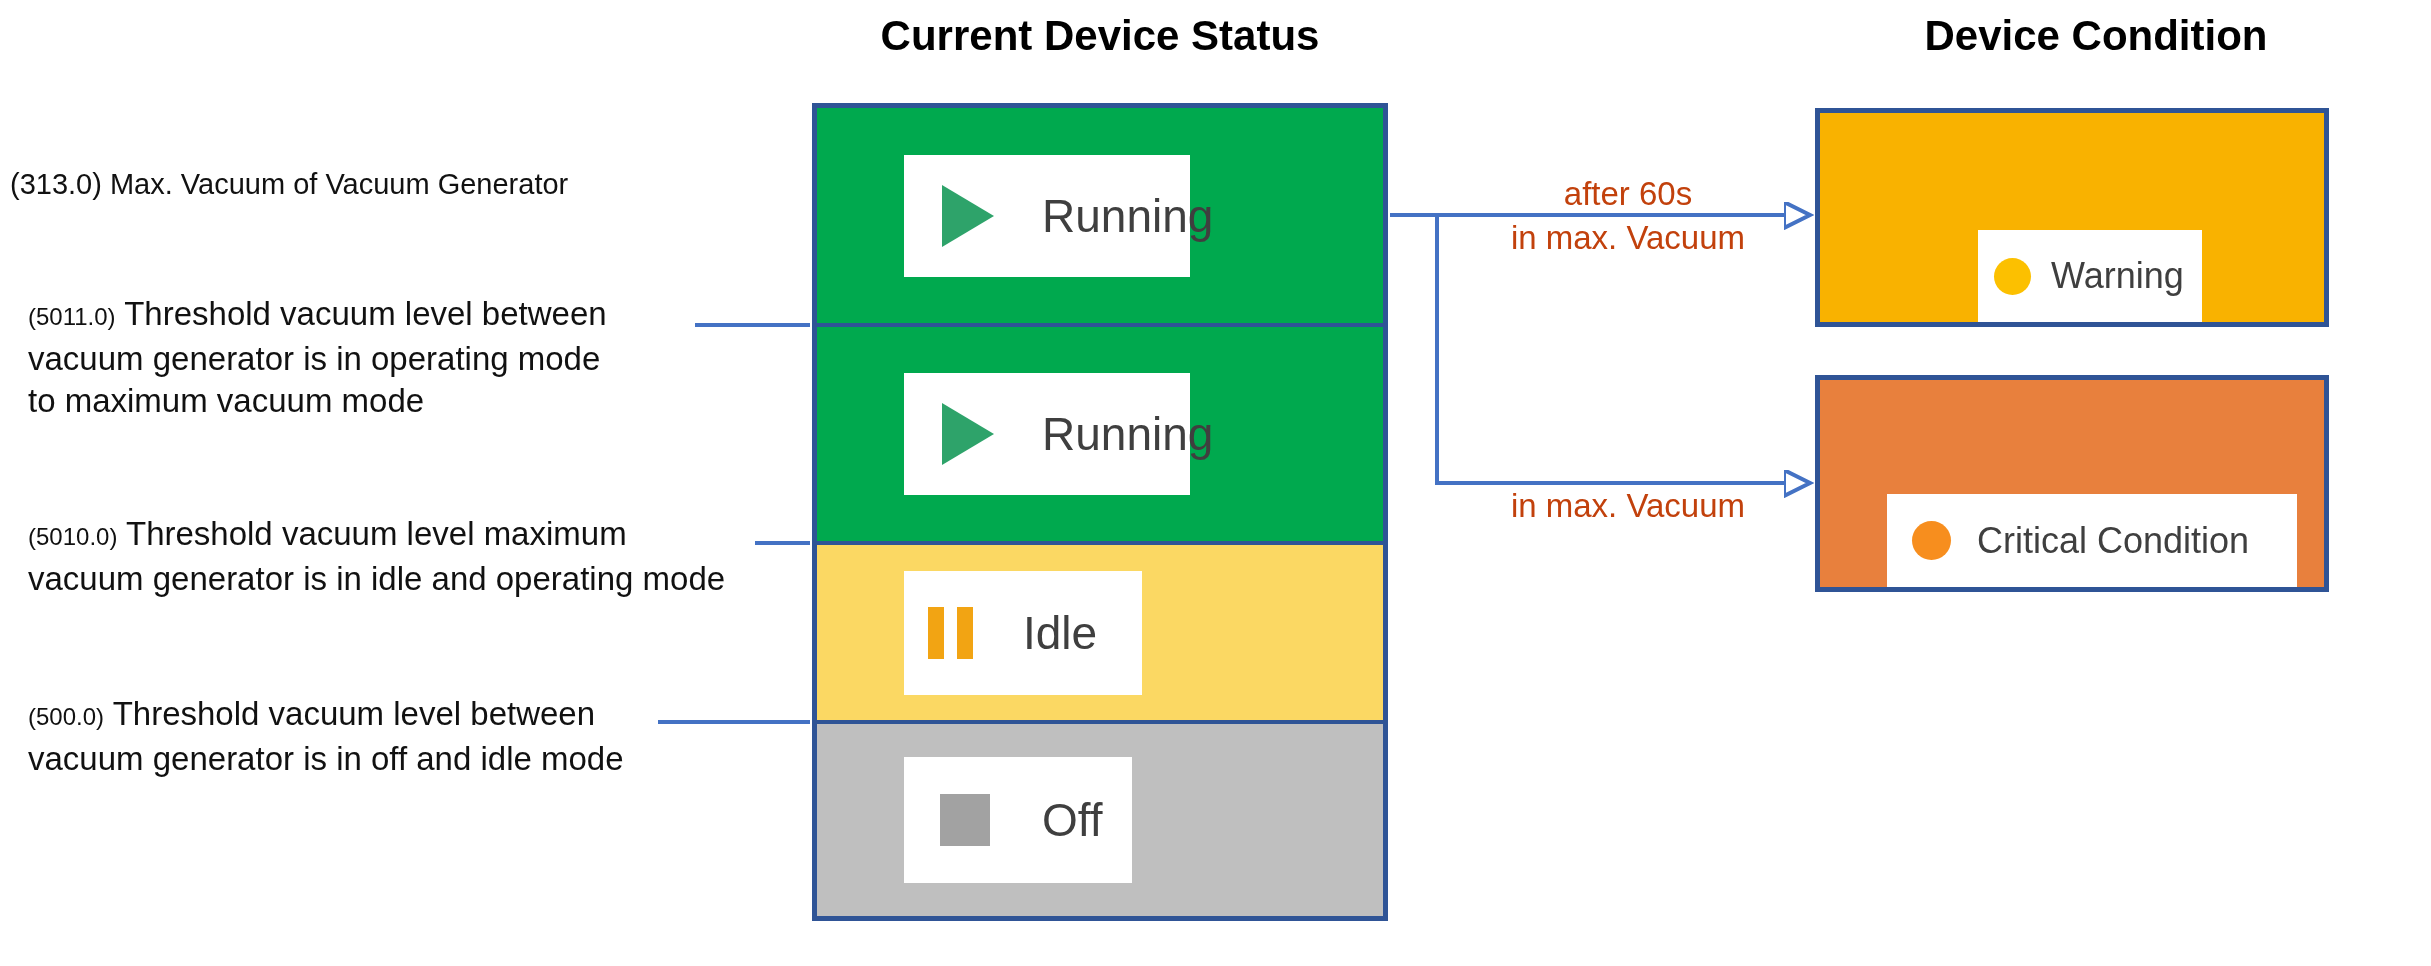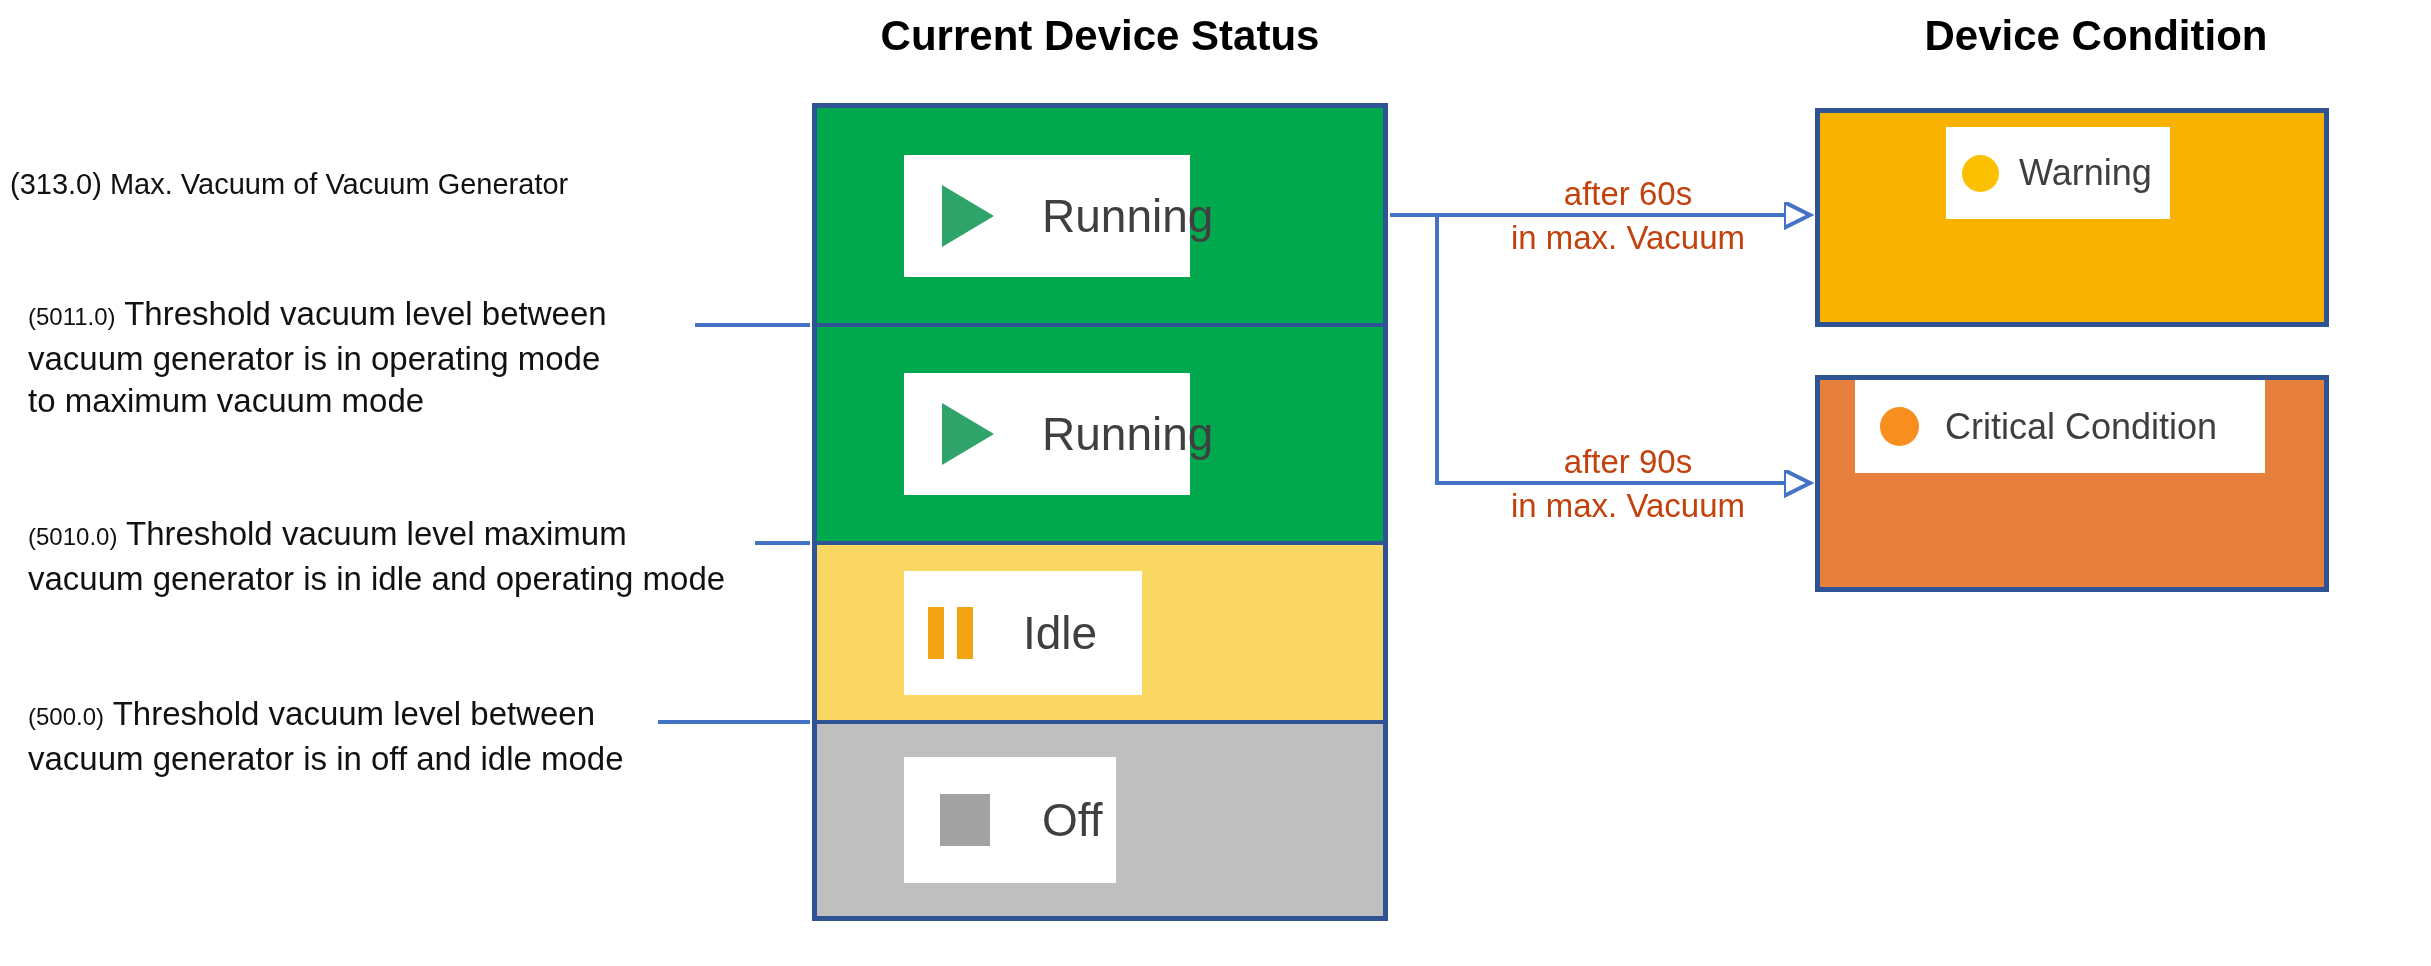--- a/index.html
+++ b/index.html
@@ -40,29 +40,29 @@
   .srow{display:flex;align-items:center;text-align:center;}
   .srow + .srow{border-top:4px solid var(--box-border);}
   .row-green{background:var(--running-bg);}
   .row-idle{background:var(--idle-bg);}
   .row-off{background:var(--off-bg);}
   .r1{height:215px;}.r2{height:218px;}.r3{height:179px;}.r4{height:196px;}
 
   .badge{background:#fff;display:flex;align-items:center;color:var(--badge-text);}
   .badge-running{width:286px;height:122px;margin-left:87px;padding-left:38px;gap:48px;font-size:46px;}
   .badge-idle{width:238px;height:124px;margin-left:87px;padding-left:24px;gap:50px;font-size:46px;}
-  .badge-off{width:212px;height:126px;margin-left:87px;padding-left:36px;gap:52px;font-size:46px;}
+  .badge-off{width:228px;height:126px;margin-left:87px;padding-left:36px;gap:52px;font-size:46px;}
 
   .play{width:0;height:0;border-top:31px solid transparent;border-bottom:31px solid transparent;border-left:52px solid var(--play);}
   .pause{display:flex;gap:13px;}
   .pause i{display:block;width:16px;height:52px;background:var(--pause);}
   .stop{width:50px;height:52px;background:var(--stop);}
 
   
-  .cond{position:absolute;left:1815px;width:514px;border:5px solid var(--box-border);display:flex;align-items:flex-start;}
+  .cond{position:absolute;left:1815px;width:514px;border:5px solid var(--box-border);display:flex;align-items:flex-end;padding-left:32px;}
   .cond-warning{top:108px;height:219px;background:var(--warning-bg);}
   .cond-critical{top:375px;height:217px;background:var(--critical-bg);}
   .badge-warning{width:224px;height:92px;margin-left:126px;margin-top:14px;padding-left:16px;gap:20px;font-size:36px;}
   .badge-critical{width:410px;height:93px;margin-left:35px;padding-left:25px;gap:26px;font-size:36px;}
   .dot{border-radius:50%;flex:none;}
   .dot-warn{width:37px;height:37px;background:var(--warn-dot);}
   .dot-crit{width:39px;height:39px;background:var(--crit-dot);}
 
   
   .t-label{position:absolute;left:1428px;width:400px;text-align:center;font-size:33px;color:#c2410c;}
@@ -151,16 +151,15 @@
     </defs>
     <path d="M1390 215 H1786" marker-end="url(#arr)"></path>
     <path d="M1437 215 V483 H1786" marker-end="url(#arr)"></path>
     <path d="M695 325 H810"></path>
     <path d="M755 543 H810"></path>
     <path d="M658 722 H810"></path>
   </svg>
 
   <div class="t-label t1a">after 60s</div>
   <div class="t-label t1b">in max. Vacuum</div>
-  <div class="t-label t2a">after 90s</div>
   <div class="t-label t2b">in max. Vacuum</div>
 
 </div>
 
 </body></html>

